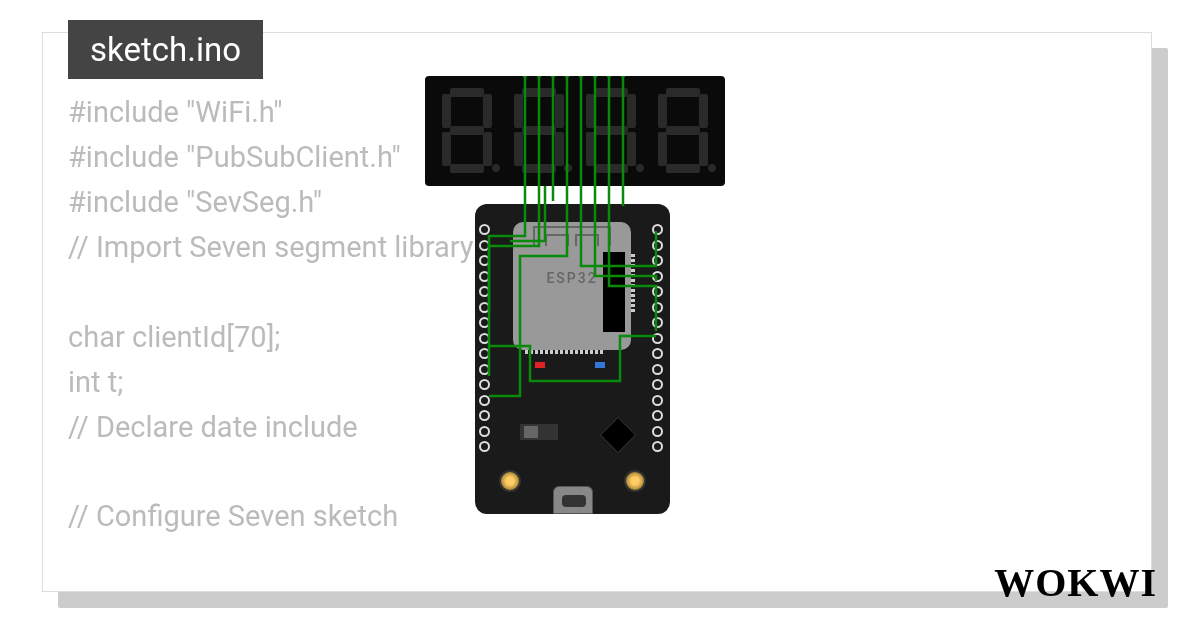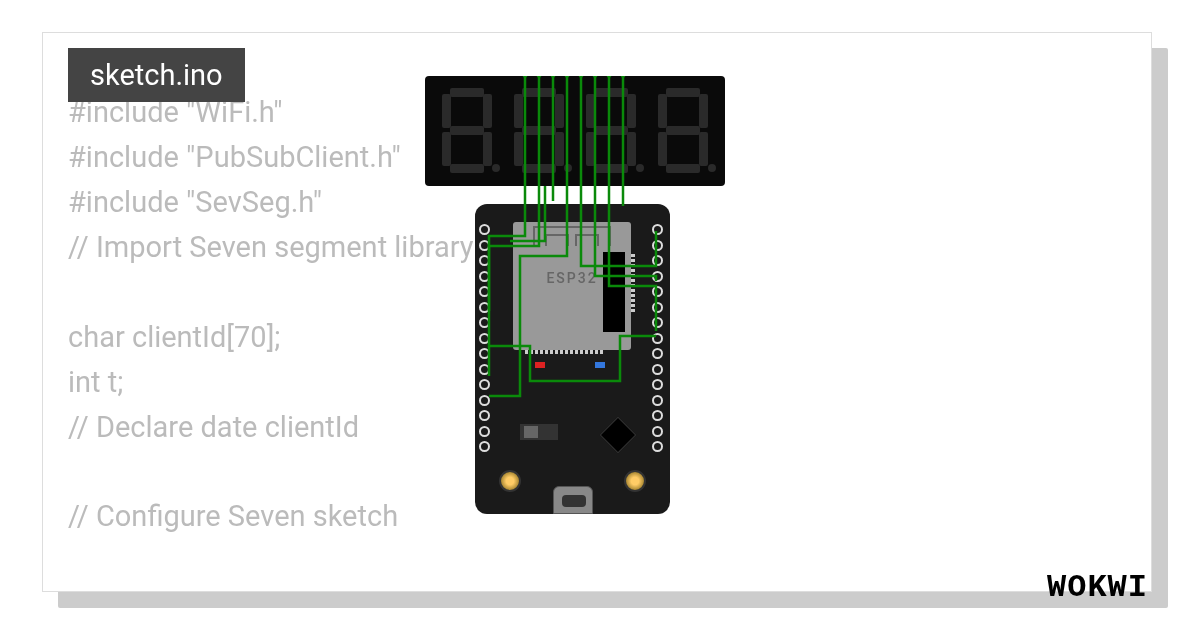--- a/index.html
+++ b/index.html
@@ -29,24 +29,23 @@
       background: #fff;
       border: 1px solid #ddd;
     }
     .tab {
       position: absolute;
       left: 68px;
       top: 20px;
       background: #444;
       color: #fff;
       padding: 10px 22px;
-      font-size: 29px;
+      font-size: 33px;
       font-weight: 400;
       z-index: 10;
-      margin-top: 28px;
     }
     .code-area {
       position: absolute;
       left: 68px;
       top: 90px;
       width: 600px;
       font-family: "Segoe UI", Roboto, sans-serif;
       font-size: 29px;
       line-height: 1.55;
       color: #bbb;
@@ -130,21 +129,21 @@
       background: #1a1a1a;
       border: 2px solid #ddd;
     }
     .shield {
       position: absolute;
       left: 38px;
       top: 18px;
       width: 118px;
       height: 128px;
       background: #999;
-      border-radius: 3px;
+      border-radius: 10px;
     }
     .shield-text {
       position: absolute;
       top: 48px;
       left: 0;
       right: 0;
       text-align: center;
       font-size: 14px;
       color: #666;
       letter-spacing: 2px;
@@ -283,25 +282,25 @@
       left: 0;
       top: 0;
       width: 360px;
       height: 440px;
       z-index: 8;
       pointer-events: none;
     }
     
     .logo {
       position: absolute;
-      right: 52px;
+      right: 43px;
       bottom: 24px;
-      font-size: 32px;
+      font-size: 40px;
       font-weight: 700;
-      font-family: Liberation Mono, monospace;
+      font-family: Liberation Serif, serif;
       letter-spacing: 1px;
       z-index: 20;
     }
   </style>
 </head>
 <body>
 
 <div class="card-shadow"></div>
 <div class="card"></div>
 
@@ -309,21 +308,21 @@
   <span>sketch.ino</span>
 </div>
 
 <div class="code-area"><span>#include "WiFi.h"</span>
 <span>#include "PubSubClient.h"</span>
 <span>#include "SevSeg.h"</span>
 <span>// Import Seven segment library</span>
 <span></span>
 <span>char clientId[70];</span>
 <span>int t;</span>
-<span>// Declare date clientId</span>
+<span>// Declare date include</span>
 <span></span>
 <span>// Configure Seven sketch</span></div>
 
 <div class="circuit-area">
 
   <div class="seven-seg">
     <div class="digit">
       <div class="seg h a"></div>
         <div class="seg h g"></div>
         <div class="seg h d"></div>

